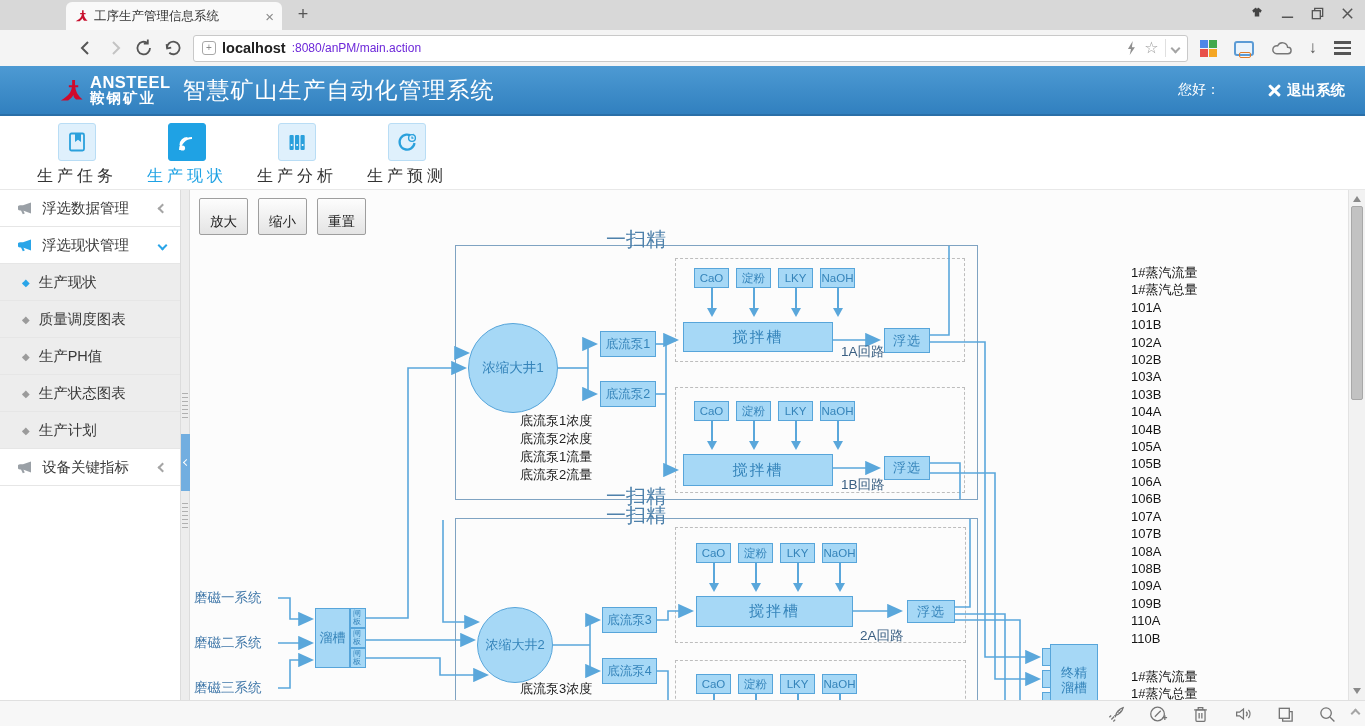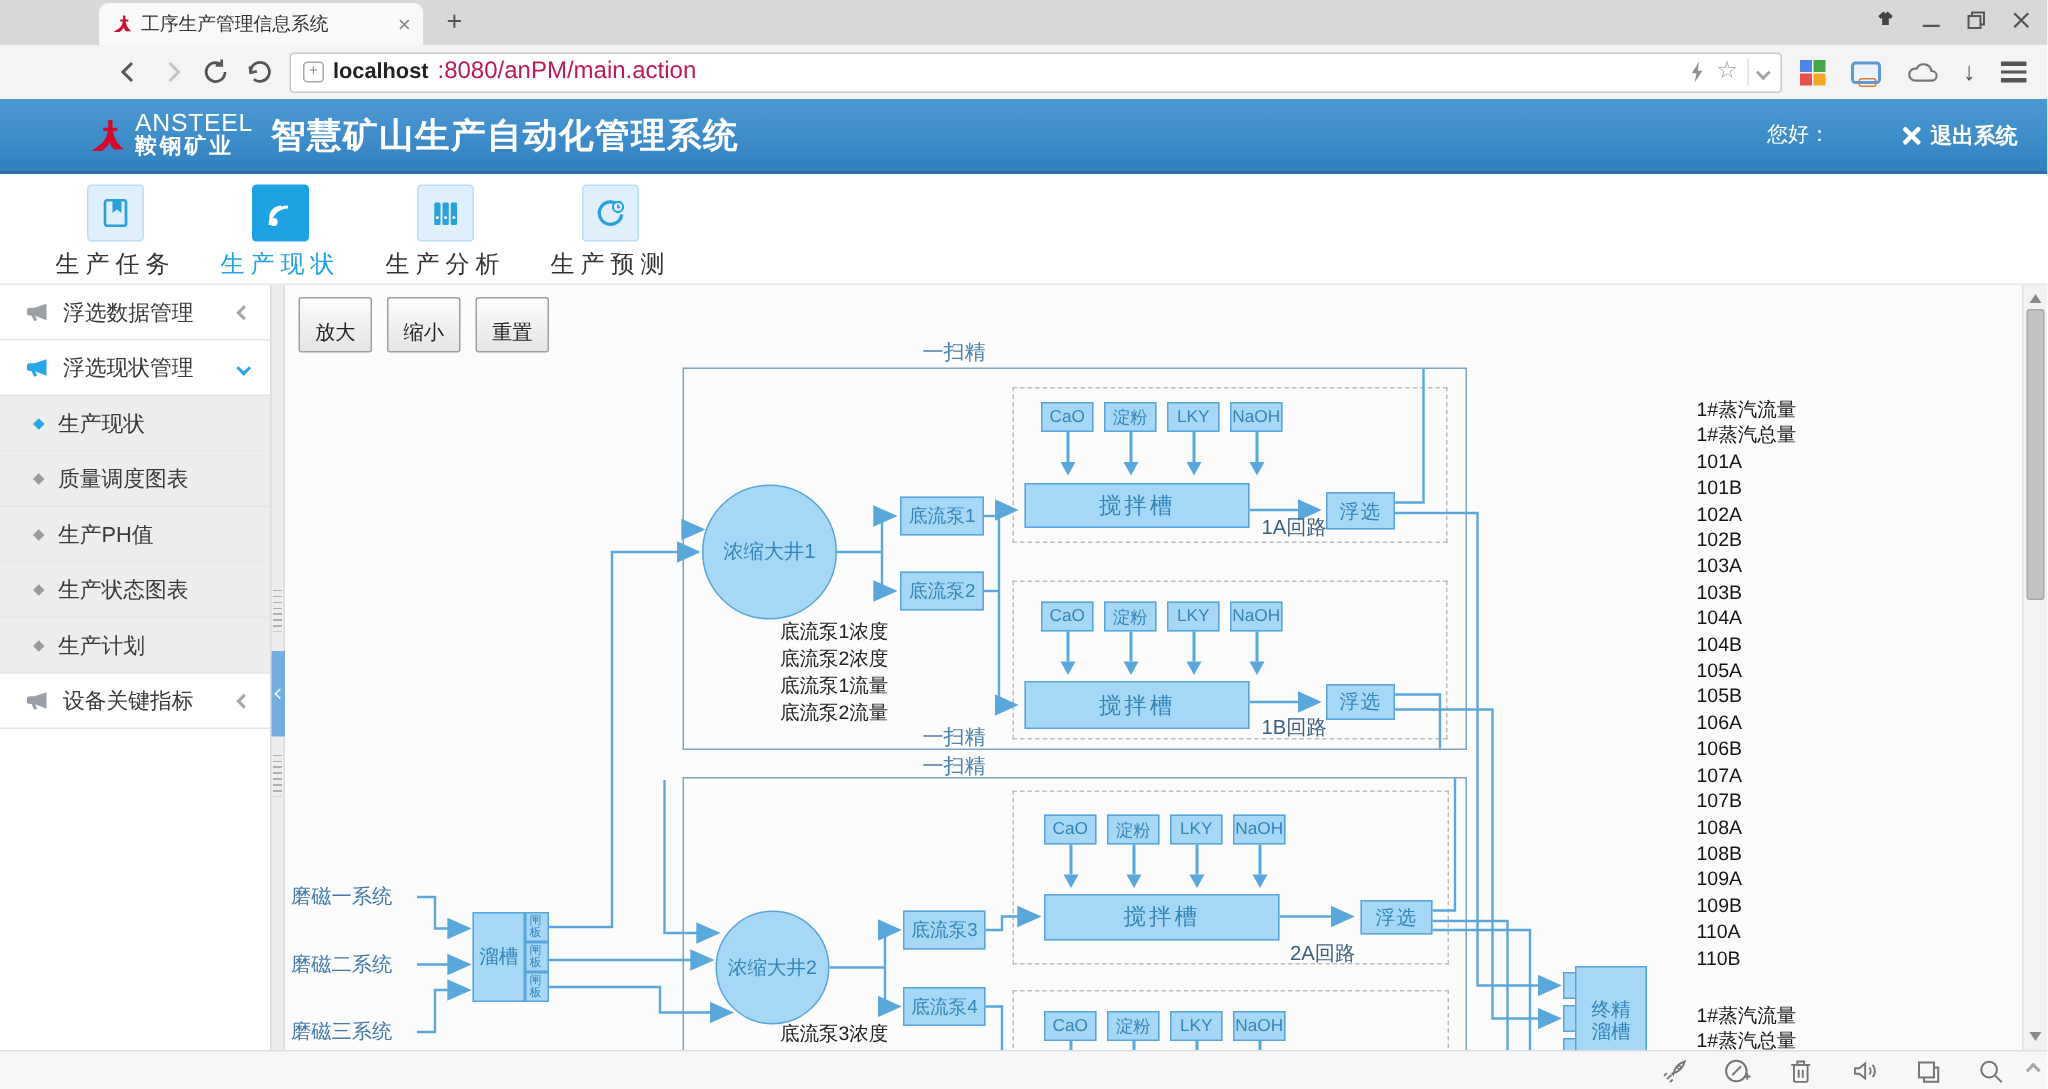--- a/index.html
+++ b/index.html
@@ -11,44 +11,44 @@
   .addr-bar { position:absolute; left:0; top:30px; width:1365px; height:36px; background:#f4f4f4; display:flex; align-items:center; }
   .tab { position:absolute; left:66px; top:2px; width:216px; height:28px; background:#f9f9f9; border-radius:6px 6px 0 0; display:flex; align-items:center; padding:0 8px; gap:6px; }
   .tab-title { flex:1; font-size:12.5px; color:#333; white-space:nowrap; overflow:hidden; text-overflow:ellipsis; }
   .tab-close { color:#8a8a8a; font-size:15px; line-height:15px; cursor:default; }
   .new-tab { position:absolute; left:292px; top:4px; width:22px; height:22px; color:#555; font-size:18px; text-align:center; line-height:21px; }
   .win-controls { position:absolute; right:10px; top:5px; display:flex; gap:15px; align-items:center; }
   .win-controls svg { display:block; }
   .nav-btns { display:flex; align-items:center; gap:9px; margin-left:76px; }
   .url-field { flex:1; height:27px; margin-left:10px; background:#fff; border:1px solid #c9c9c9; border-radius:3px; display:flex; align-items:center; padding:0 8px; gap:6px; }
   .url-host { font-size:14.5px; font-weight:bold; color:#222; }
-  .url-rest { font-size:16px; color:#be185d; flex:1; }
+  .url-rest { font-size:12px; color:#6d28d9; flex:1; }
   .shield { width:14px; height:14px; border:1px solid #a8a8a8; border-radius:3px; color:#8a8a8a; font-size:10px; line-height:12px; text-align:center; }
   .field-sep { width:1px; height:18px; background:#e0e0e0; }
   .ext-cluster { display:flex; align-items:center; gap:17px; margin:0 14px 0 12px; }
   .ext-grid { display:grid; grid-template-columns:8px 8px; grid-template-rows:8px 8px; gap:1px; }
   .ext-grid i { display:block; }
   .shot-icon { width:20px; height:15px; border:2px solid #5b9bd5; border-radius:3px; background:#eaf3fb; position:relative; }
   .shot-icon::after { content:""; position:absolute; left:3px; bottom:-4px; width:10px; height:4px; border:1.5px solid #e07b28; border-radius:2px; }
   .burger { display:flex; flex-direction:column; gap:3px; }
   .burger i { display:block; width:17px; height:2.4px; background:#555; }
   .chev { display:inline-block; width:7px; height:7px; border-right:2px solid #a5a5a5; border-bottom:2px solid #a5a5a5; }
   .chev.down { transform:rotate(45deg); }
   .chev.left { transform:rotate(135deg); }
   .chev.up { transform:rotate(-135deg); }
   .chev.blue { border-color:#2aa5e8; }
   .star-glyph { font-size:16px; color:#9e9e9e; line-height:16px; }
   .dl-glyph { font-size:17px; color:#555; }
 
   
   .app-header { position:absolute; left:0; top:66px; width:1365px; height:50px; background:linear-gradient(#4d9ad3,#3180bf); border-bottom:2px solid #2a6fa8; display:flex; align-items:center; padding:0 20px 0 58px; color:#fff; }
   .brand { line-height:1.05; margin-left:6px; }
-  .brand .en { font-size:16.5px; font-weight:normal; letter-spacing:.5px; }
+  .brand .en { font-size:16.5px; font-weight:bold; letter-spacing:.5px; }
   .brand .cn { font-size:14.5px; font-weight:bold; letter-spacing:2px; }
-  .app-title { font-size:23px; margin-left:12px; letter-spacing:1px;font-weight:bold; }
+  .app-title { font-size:23px; margin-left:12px; letter-spacing:1px; }
   .hdr-spacer { flex:1; }
   .greeting { font-size:14px; margin-right:48px;text-align:center; }
   .logout { display:flex; align-items:center; gap:6px; font-size:14.5px; font-weight:bold; cursor:default; }
   .xmark { position:relative; width:13px; height:13px; display:inline-block; }
   .xmark::before,.xmark::after { content:""; position:absolute; left:5px; top:-1px; width:3.2px; height:15px; background:#fff; border-radius:1px; }
   .xmark::before { transform:rotate(45deg); } .xmark::after { transform:rotate(-45deg); }
 
   
   .mod-nav { position:absolute; left:0; top:116px; width:1365px; height:74px; background:#fff; border-bottom:1px solid #e8e8e8; display:flex; padding-left:22px; }
   .mod-item { width:110px; display:flex; flex-direction:column; align-items:center; padding-top:7px; cursor:default; }
@@ -81,21 +81,21 @@
   .dbox { position:absolute; border:1.5px solid #57a5da; background:#a6d8f6; color:#3584ba; display:flex; align-items:center; justify-content:center; font-size:12.5px; z-index:2; }
   .circle { border-radius:50%; font-size:13.5px; }
   .mixer { font-size:15px; letter-spacing:2px; }
   .flot { font-size:13px; letter-spacing:1px; }
   .gatebox { font-size:8px; line-height:8px; padding:1px 2px; overflow:hidden; text-align:left; border-width:1px; }
   .reagent-row { position:absolute; display:flex; gap:7px; z-index:2; }
   .reagent-item { width:35px; display:flex; flex-direction:column; align-items:center; }
   .reagent-box { width:35px; height:20px; border:1.5px solid #57a5da; background:#a6d8f6; color:#3584ba; font-size:11.5px; display:flex; align-items:center; justify-content:center; }
   .stem { width:2px; height:20px; background:#5aa7db; }
   .arrowdn { width:0; height:0; border-left:5.5px solid transparent; border-right:5.5px solid transparent; border-top:9px solid #5aa7db; }
-  .dg-label { position:absolute; font-size:14px; color:#4e81ab; text-align:center; z-index:3; }
+  .dg-label { position:absolute; font-size:20px; color:#4e81ab; text-align:center; z-index:3; }
   .circuit-label { position:absolute; font-size:13.5px; color:#3a5f82; z-index:3; }
   .metric-text { position:absolute; font-size:13px; line-height:18px; color:#222; z-index:3; }
   .mill-label { position:absolute; font-size:13.5px; color:#4178a9; z-index:3; }
   .value-list { position:absolute; left:941px; top:74px; z-index:3; }
   .value-list div { font-size:13px; line-height:17.4px; color:#151515; white-space:nowrap; }
   .value-list.bottom { top:478px; }
   .finalchute { flex-direction:column; line-height:15px; font-size:13px; }
 
   
   .scrollbar { position:absolute; left:1348px; top:190px; width:17px; height:510px; background:#f2f2f2; border-left:1px solid #e2e2e2; }

